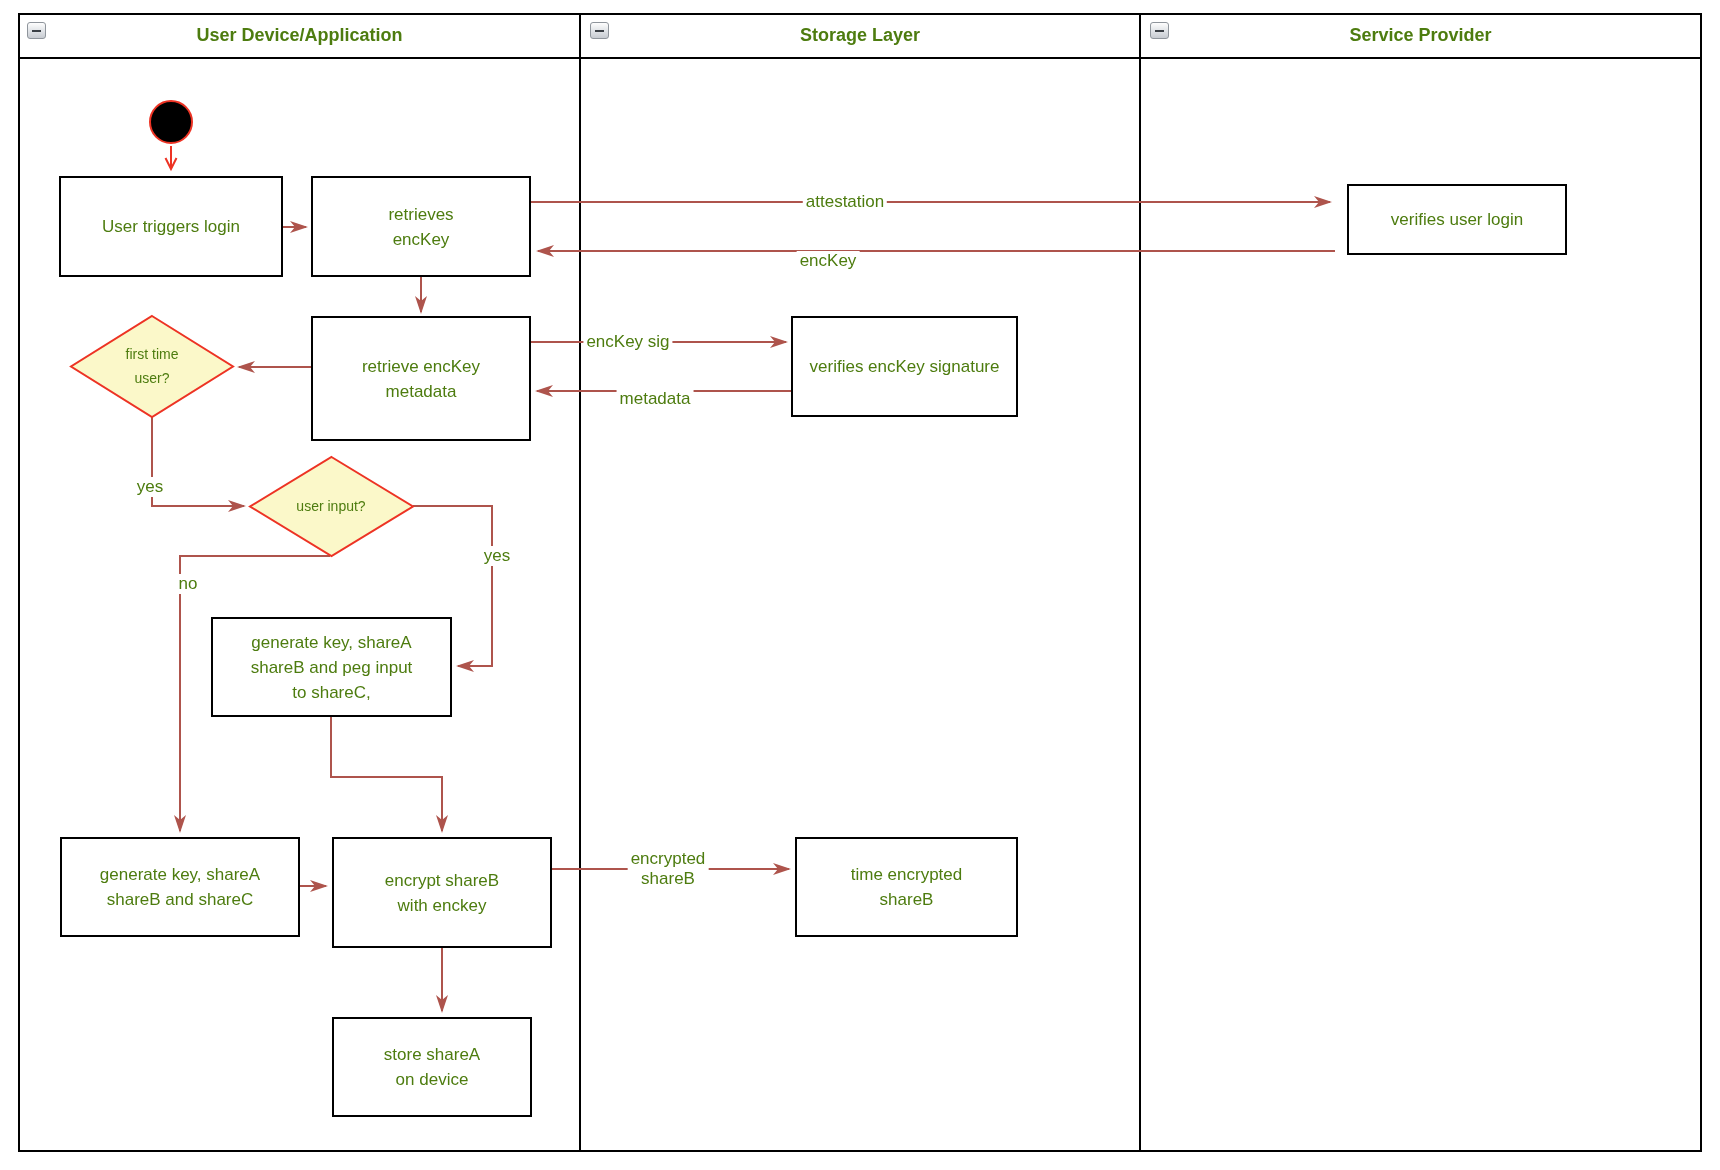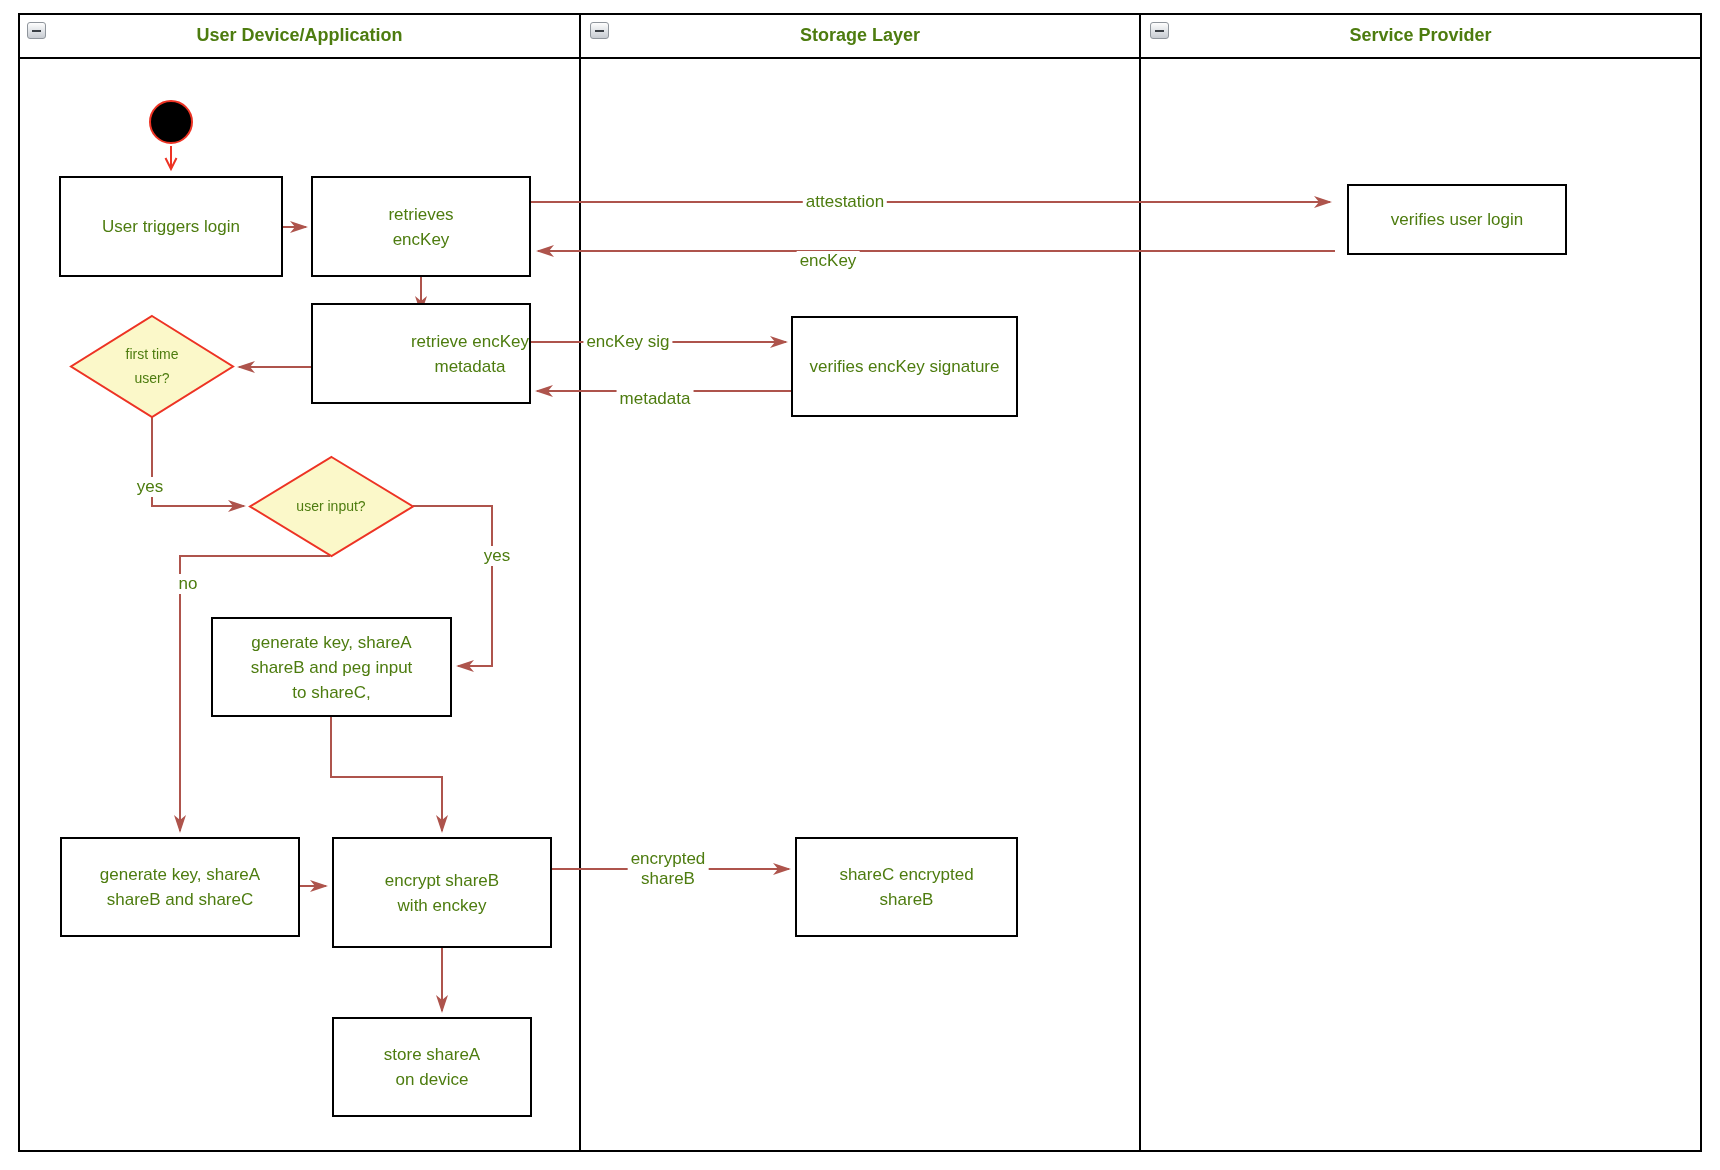--- a/index.html
+++ b/index.html
@@ -94,38 +94,38 @@
 
   <div class="start-node" style="left:149px;top:100px;"></div>
 
   <div class="node" style="left:59px;top:176px;width:224px;height:101px;"><span>User triggers login</span></div>
 
   <div class="node" style="left:311px;top:176px;width:220px;height:101px;"><span>retrieves
 encKey</span></div>
 
   <div class="node" style="left:1335px;top:184px;width:220px;height:71px;margin-left:12px;"><span>verifies user login</span></div>
 
-  <div class="node" style="left:311px;top:303px;width:220px;height:101px;justify-content:flex-end;"><span>retrieve encKey
+  <div class="node" style="left:311px;top:316px;width:220px;height:125px;"><span>retrieve encKey
 metadata</span></div>
 
   <div class="node overflow-label" style="left:791px;top:316px;width:227px;height:101px;">
       <span>verifies encKey signature</span>
     </div>
 
   <div class="node" style="left:211px;top:617px;width:241px;height:100px;"><span>generate key, shareA
 shareB and peg input
 to shareC,</span></div>
 
   <div class="node" style="left:60px;top:837px;width:240px;height:100px;"><span>generate key, shareA
 shareB and shareC</span></div>
 
   <div class="node" style="left:332px;top:837px;width:220px;height:111px;"><span>encrypt shareB
 with enckey</span></div>
 
-  <div class="node" style="left:795px;top:837px;width:223px;height:100px;"><span>shareC encrypted
+  <div class="node" style="left:795px;top:837px;width:223px;height:100px;"><span>time encrypted
 shareB</span></div>
 
   <div class="node" style="left:332px;top:1017px;width:200px;height:100px;"><span>store shareA
 on device</span></div>
 
   <div class="diamond-label" style="left:152px;top:366px;">first time
 user?</div>
   <div class="diamond-label" style="left:331px;top:506px;">user input?</div>
 
   <div class="edge-label" style="left:845px;top:202px;">attestation</div>

